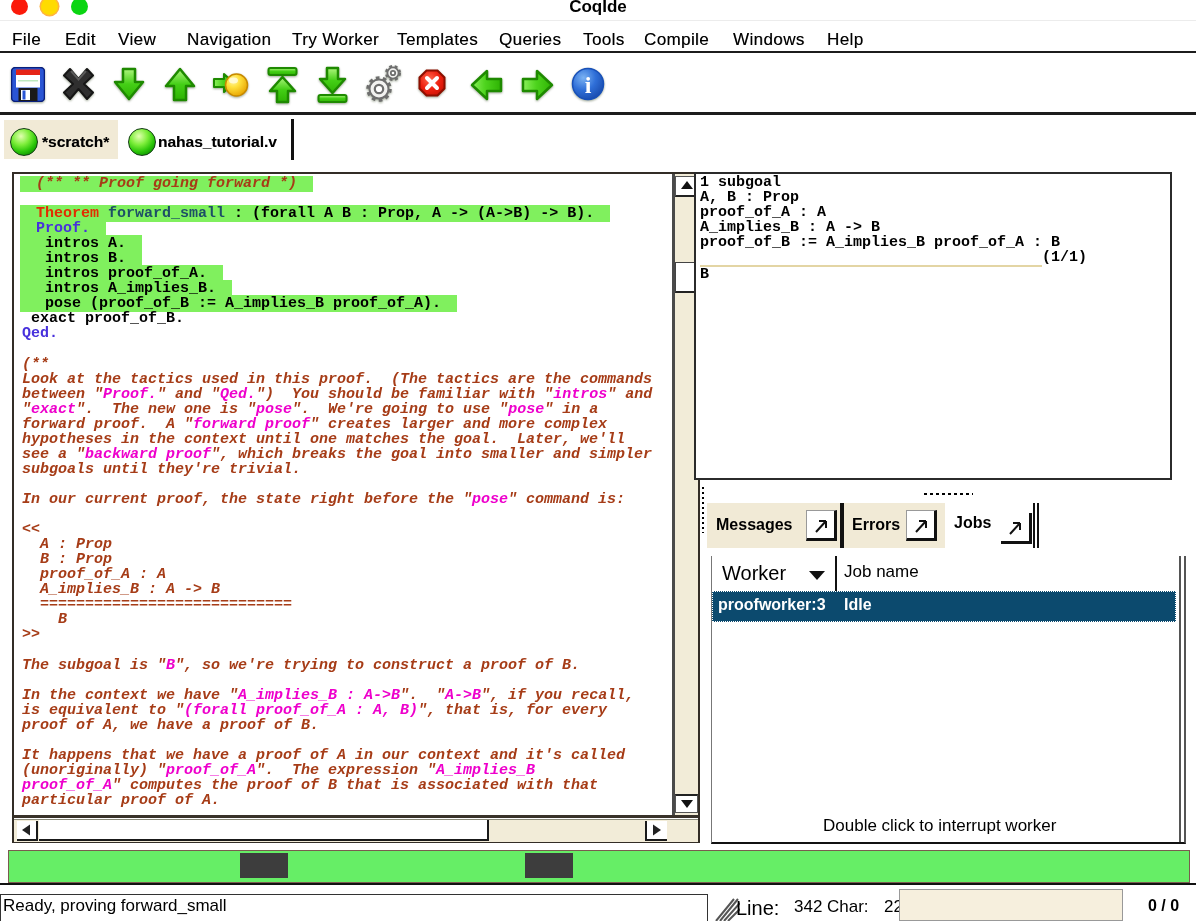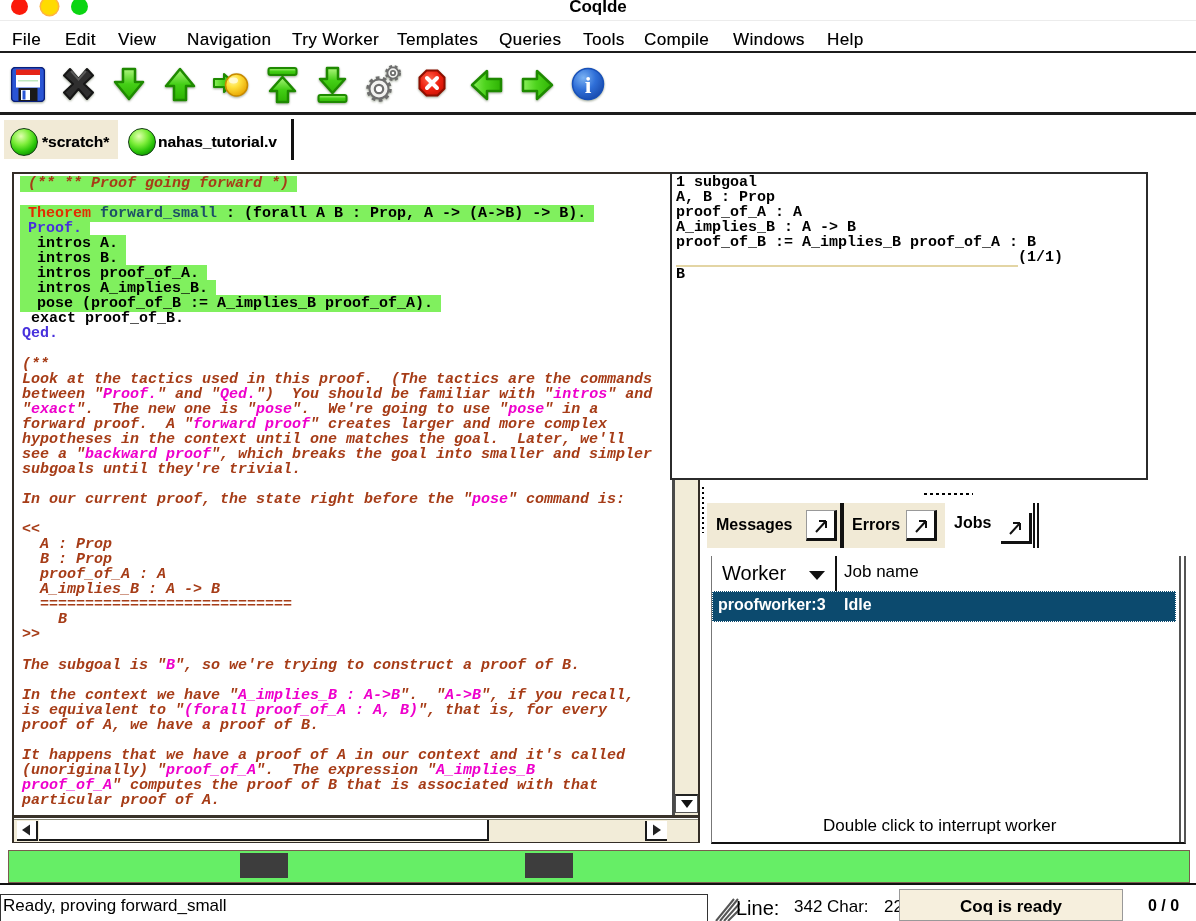--- a/index.html
+++ b/index.html
@@ -17,33 +17,33 @@
 #toolline{position:absolute;top:112px;left:0;width:1196px;height:3px;background:#1c1c1c;}
 .ticon{position:absolute;top:65px;filter:drop-shadow(0.6px 1px 0.8px rgba(40,60,20,0.45));}
 
 .tab{position:absolute;top:120px;height:39px;}
 .gball{width:28px;height:28px;border-radius:50%;background:radial-gradient(circle at 38% 28%, #e2ffb0 0%, #7dee3a 35%, #2cc60a 62%, #0f9400 82%, #07610a 100%);border:1.5px solid #123c14;box-sizing:border-box;display:inline-block;}
 .tabtxt{font-size:15.5px;font-weight:bold;color:#000;text-shadow:0.3px 0 0.4px rgba(0,0,0,0.4);}
 
 #editor{position:absolute;left:12px;top:172px;width:688px;height:671px;border:2px solid #332d26;box-sizing:border-box;background:#ffffff;}
 #edtext{position:absolute;left:2px;top:2px;width:658px;height:639px;overflow:hidden;font-family:"Liberation Mono",monospace;font-size:15.0px;font-weight:bold;line-height:15.05px;white-space:pre;color:#000;}
 #edtext .ln{display:block;padding-left:6px;}
-.hl{background:#80f05e;padding:0 8px;margin-left:-2px;}
+.hl{background:#80f05e;padding:0 16px;margin-left:-2px;}
 .cmt{color:#a63c17;font-style:italic;}
 .mag{color:#ee00cc;font-style:italic;}
 .kwred{color:#e22d00;}
 .kwviolet{color:#4730dc;}
 .teal{color:#000000;}
 .decl{color:#1d4f66;}
 
 .sb{box-sizing:border-box;background:#f2ecd8;}
 .sbbtn{box-sizing:border-box;background:#fff;border:1px solid #555;position:absolute;}
 .sbthumb{box-sizing:border-box;background:#fff;border:1px solid #444;position:absolute;}
 
-#goal{position:absolute;left:670px;top:172px;width:478px;height:308px;border:2px solid #2b2b2b;box-sizing:border-box;background:#ffffff;}
+#goal{position:absolute;left:694px;top:172px;width:478px;height:308px;border:2px solid #2b2b2b;box-sizing:border-box;background:#ffffff;}
 #goaltext{position:absolute;left:4px;top:1px;font-family:"Liberation Mono",monospace;font-size:15.0px;font-weight:bold;line-height:15.05px;white-space:pre;color:#000;}
 
 .mtab{position:absolute;top:503px;height:45px;background:#f1ead6;}
 .mtabtxt{font-size:16px;font-weight:bold;color:#000;}
 .popbtn{position:absolute;box-sizing:border-box;width:31px;height:31px;background:#fff;border-top:1px solid #999;border-left:1px solid #999;border-right:3px solid #111;border-bottom:3px solid #111;}
 .popbtn svg{position:absolute;left:5px;top:5px;}
 #workrow{position:absolute;left:712px;top:591px;width:464px;height:31px;background:#0c4a6e;border:1px dotted #fff;box-sizing:border-box;color:#fff;font-size:16px;font-weight:bold;}
 
 #progress{position:absolute;left:8px;top:850px;width:1180px;height:31px;border:1px solid #7a5c4f;background:#66ee66;}
 .pseg{position:absolute;top:2px;height:25px;background:#3d3d3d;}
@@ -255,15 +255,14 @@
 <div class="abs" style="left:0px;top:0px;width:708px;height:27px;border:1px solid #333;border-bottom:none;box-sizing:border-box;"></div>
 <div class="abs" style="left:3px;top:2px;font-size:17px;">Ready, proving forward_small</div>
 <svg class="abs" style="left:714px;top:1px;" width="26" height="26">
       <path d="M2 26 L20 4 M6 26 L24 4 M10 26 L26 8 M14 26 L26 14" stroke="#555" stroke-width="2" fill="none"></path>
     </svg>
 <div class="abs" style="left:736px;top:3px;font-size:20px;">Line:</div>
 <div class="abs" style="left:794px;top:3px;font-size:17px;">342</div>
 <div class="abs" style="left:827px;top:3px;font-size:17px;">Char:</div>
 <div class="abs" style="left:884px;top:3px;font-size:17px;">22</div>
 <div class="abs" style="left:899px;top:-5px;width:224px;height:32px;background:#f6efdd;border:1px solid #999;box-sizing:border-box;"></div>
-<div class="abs" style="left:899px;top:3px;width:224px;text-align:center;font-size:17px;font-weight:bold;">Coq is ready</div>
 <div class="abs" style="left:1148px;top:3px;font-size:16px;font-weight:bold;">0 / 0</div>
 </div>
 
 </body></html>

